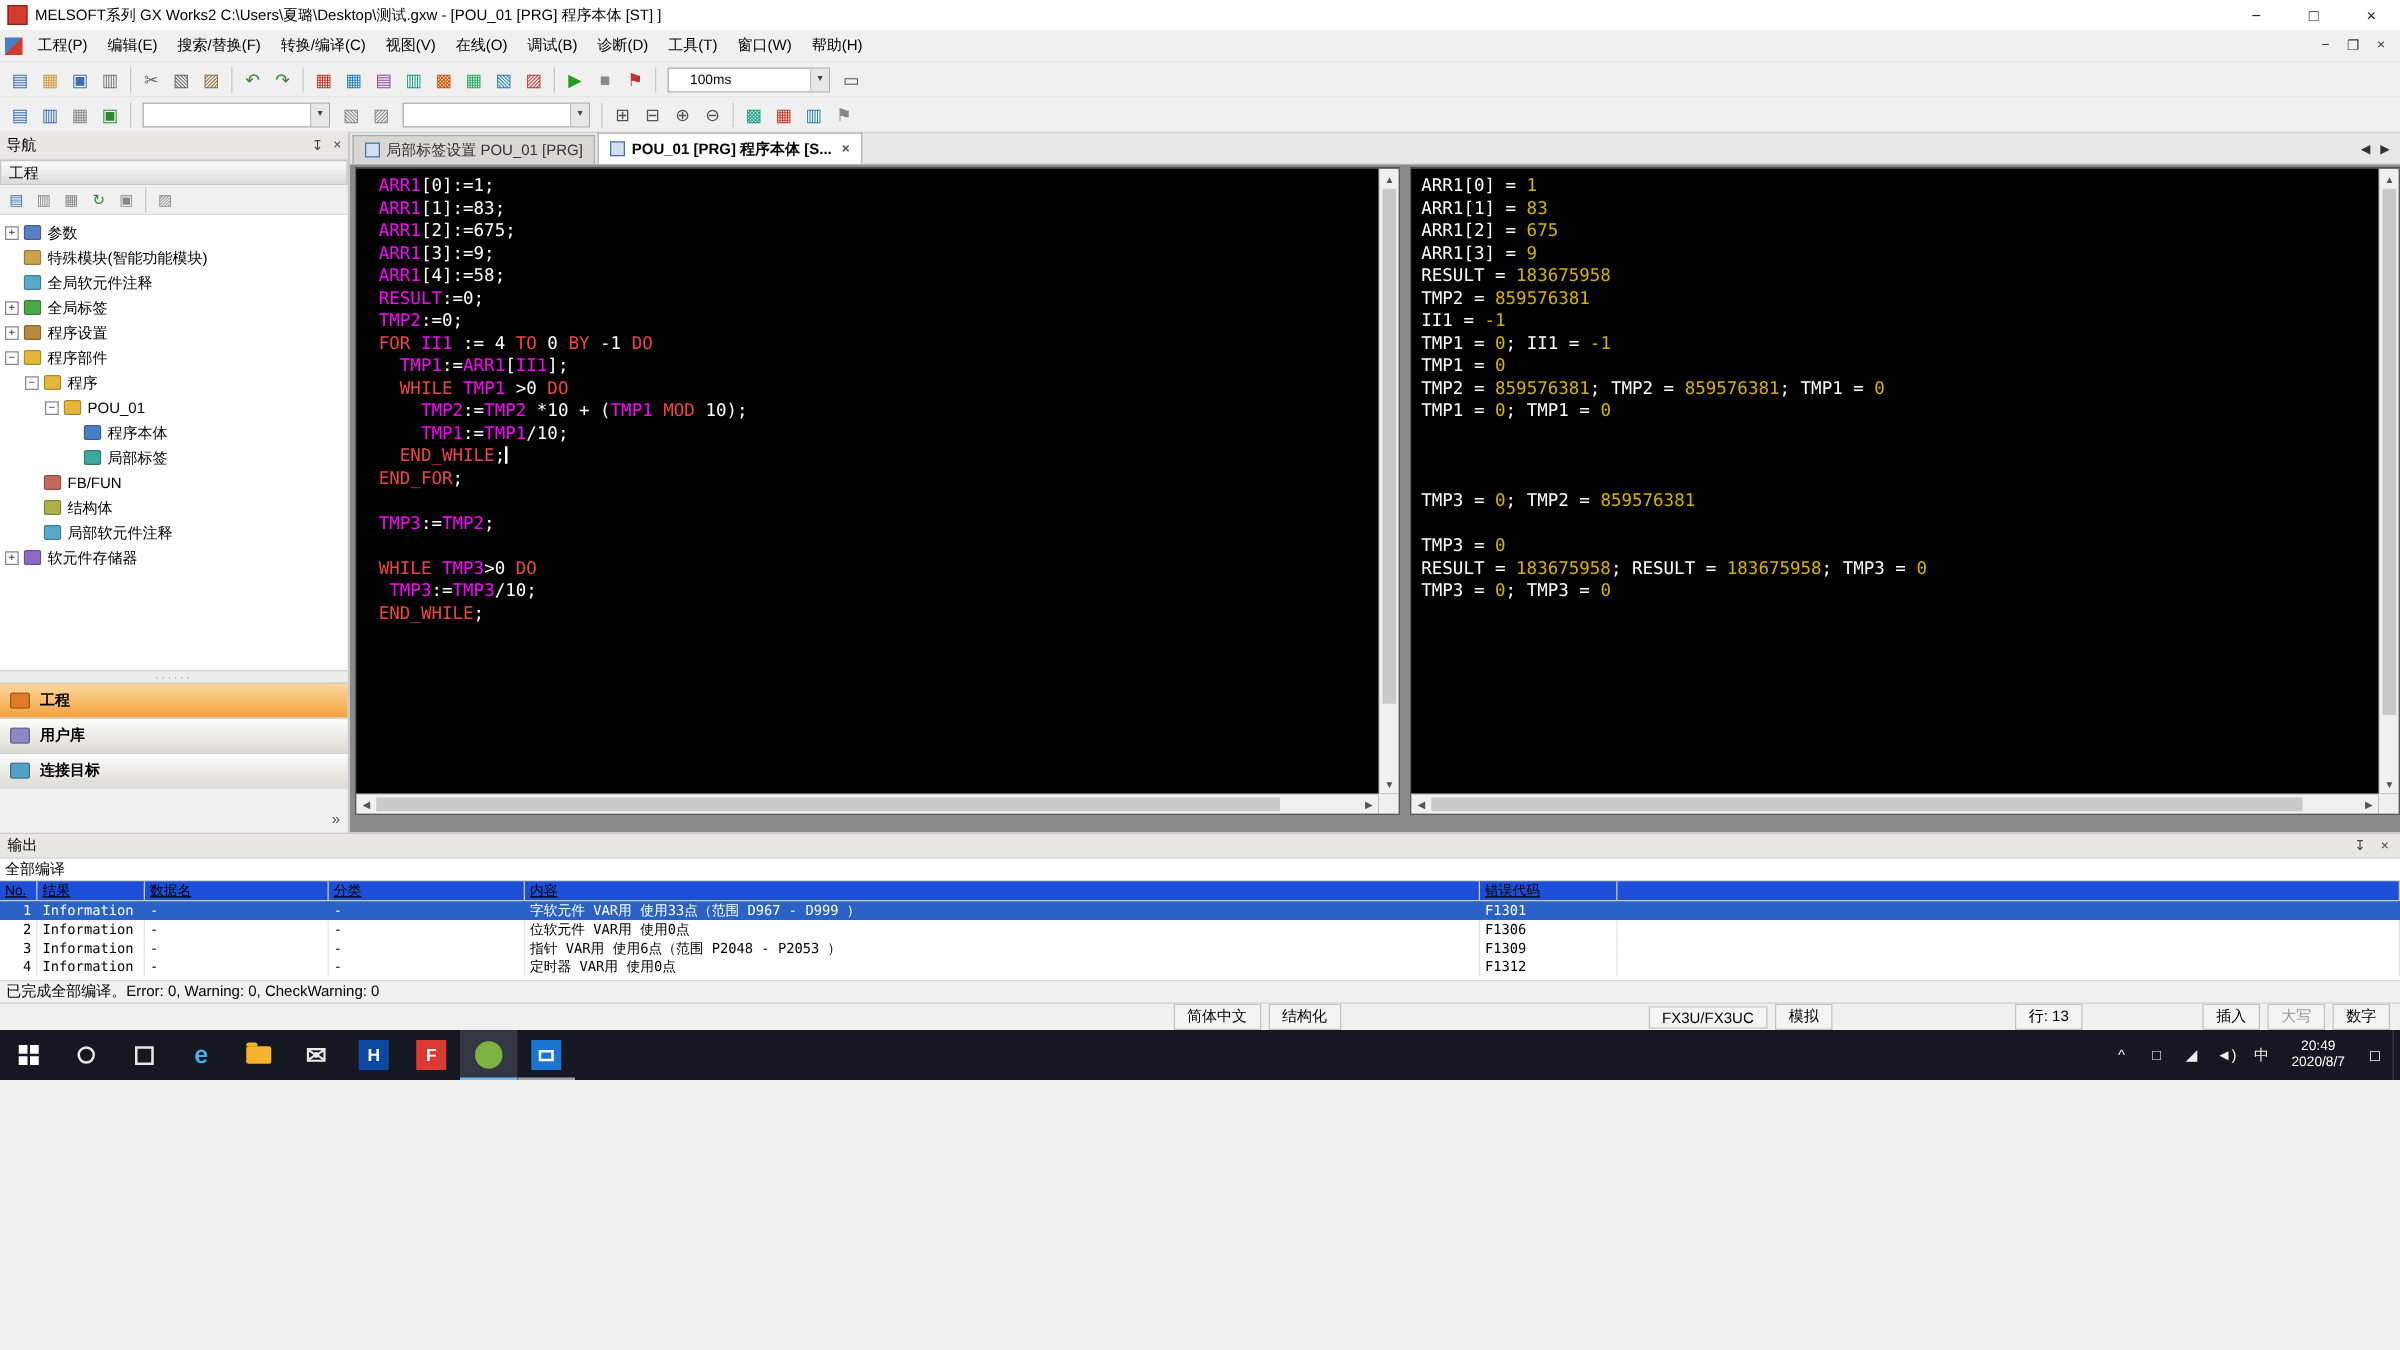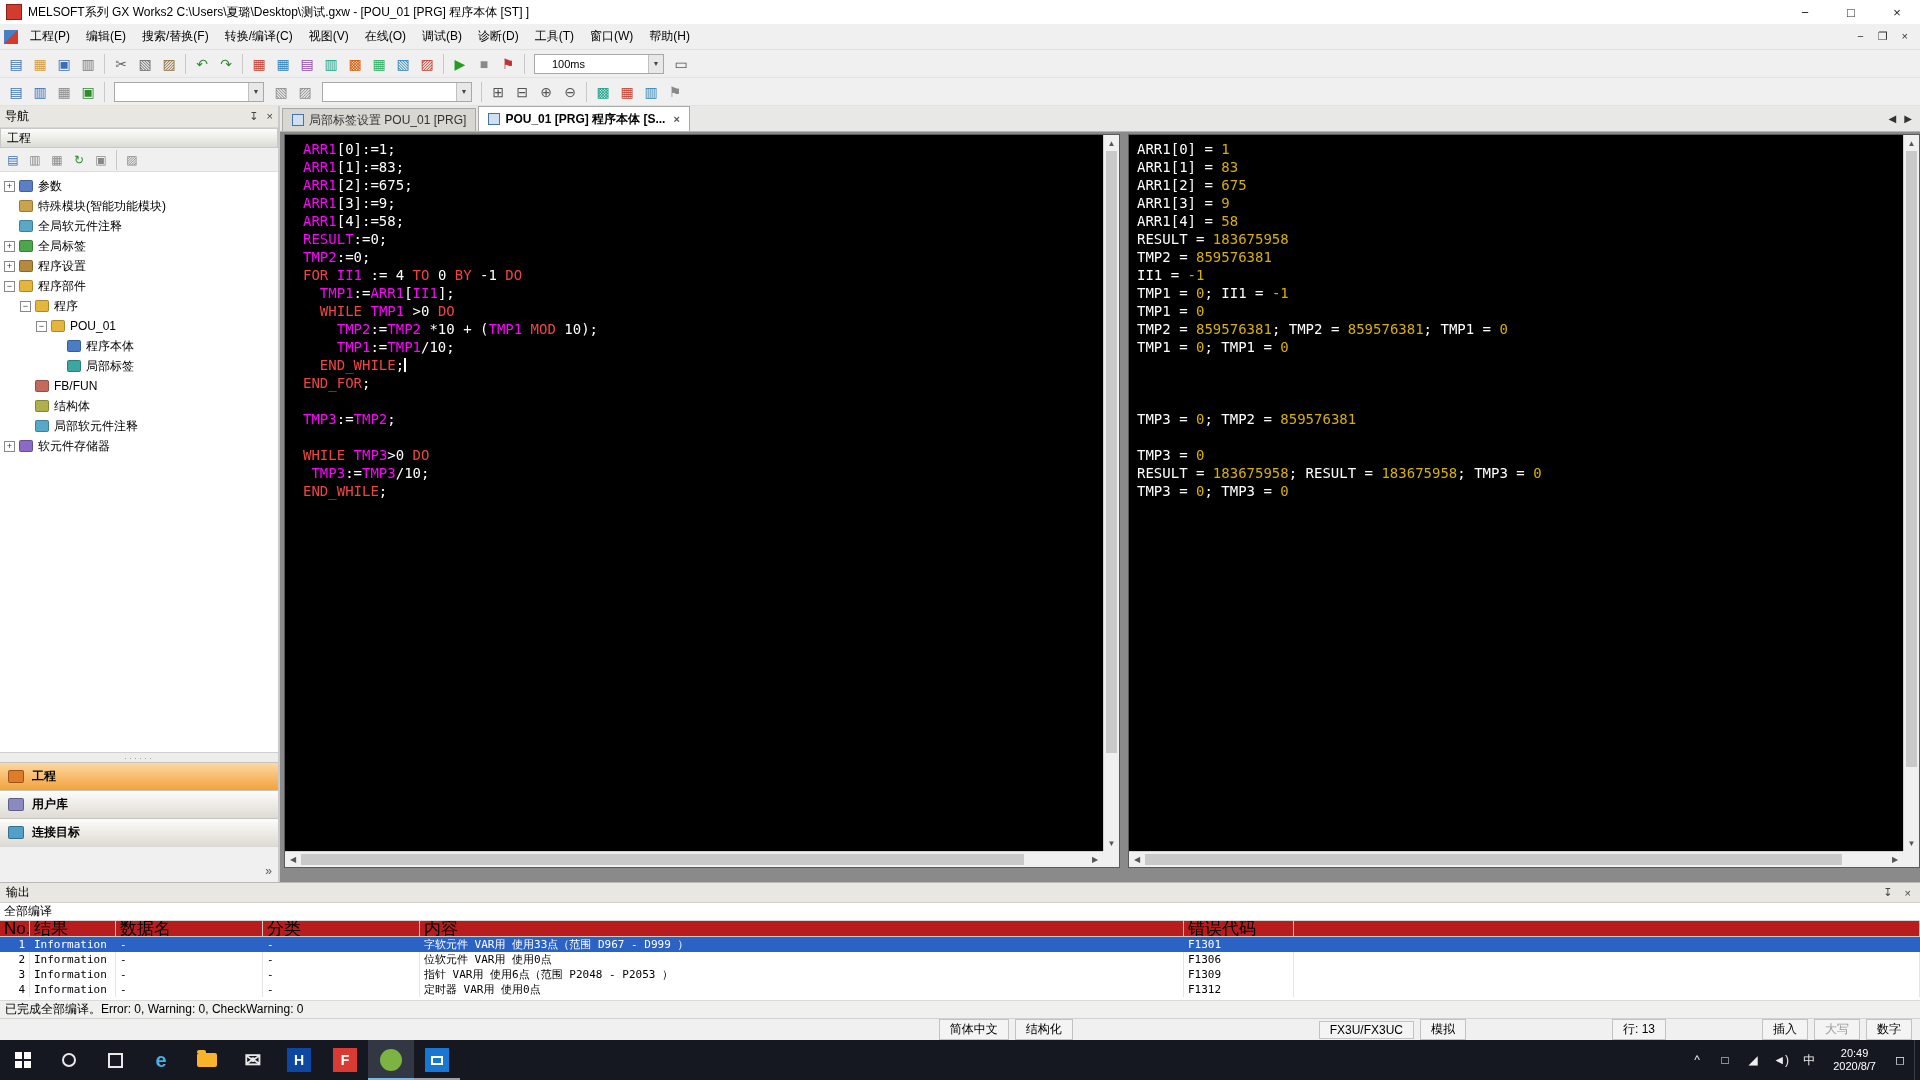--- a/index.html
+++ b/index.html
@@ -1,18 +1,18 @@
 <!DOCTYPE html>
 <html><head>
 <meta charset="utf-8">
 <style>
   *{margin:0;padding:0;box-sizing:border-box;}
   html,body{width:1920px;height:1080px;overflow:hidden;}
   body{font-family:"Liberation Sans",sans-serif;font-size:12px;color:#000;background:#f0f0f0;}
-  .screen{width:1920px;height:1080px;display:flex;flex-direction:column;}
+  .screen{width:1920px;height:864px;display:flex;flex-direction:column;}
 
   
   .titlebar{height:24px;background:#ffffff;display:flex;align-items:center;padding-left:6px;flex:0 0 auto;}
   .app-icon{width:16px;height:16px;margin-right:6px;background:#d23b2e;border:1px solid #8e2019;display:inline-block;}
   .title-text{font-size:12px;white-space:nowrap;}
   .win-controls{margin-left:auto;display:flex;height:100%;}
   .win-btn{width:46px;height:100%;display:flex;align-items:center;justify-content:center;font-size:13px;color:#222;}
 
   
   .menubar{height:26px;background:#f0f0f0;display:flex;align-items:center;border-bottom:1px solid #e0e0e0;padding-left:4px;}
@@ -80,21 +80,21 @@
   .vscroll .sb-thumb{position:absolute;left:2px;right:2px;top:0;background:#c9c9c9;}
   .hscroll .sb-thumb{position:absolute;top:2px;bottom:2px;left:0;background:#c9c9c9;}
 
   
   .output{height:118px;display:flex;flex-direction:column;background:#ffffff;border-top:1px solid #b9b9b9;flex:0 0 auto;overflow:hidden;}
   .output-header{height:20px;background:#e9e7e2;display:flex;align-items:center;padding:0 6px;gap:6px;font-size:12px;border-bottom:1px solid #d0d0d0;flex:0 0 auto;}
   .oh-spacer{flex:1;}
   .oh-icon{font-size:11px;color:#444;padding:0 3px;}
   .output-sub{height:17px;background:#fff;font-size:12px;padding-left:4px;display:flex;align-items:center;flex:0 0 auto;}
   .out-grid{display:grid;grid-template-columns:30px 86px 147px 157px 764px 110px 1fr;}
-  .out-colheader{height:17px;background:#b91c1c;border-top:1px solid #d8d8d8;border-bottom:1px solid #c9c9c9;font-size:17px;flex:0 0 auto;}
+  .out-colheader{height:17px;background:#1d4ed8;border-top:1px solid #d8d8d8;border-bottom:1px solid #c9c9c9;font-size:11px;flex:0 0 auto;text-decoration:underline;}
   .out-colheader .cell{border-right:1px solid #c9c9c9;padding:1px 4px;display:flex;align-items:center;white-space:nowrap;overflow:hidden;}
   .out-row{height:15px;font-family:"DejaVu Sans Mono",monospace;font-size:11px;background:#fff;}
   .out-row .cell{border-right:1px solid #e4e4e4;padding:0 4px;display:flex;align-items:center;white-space:nowrap;overflow:hidden;}
   .out-row .cell.no{justify-content:flex-end;}
   .out-row.selected{background:#2a62c5;color:#fff;}
   .out-row.selected .cell{border-right-color:#2a62c5;}
 
   .message{height:18px;background:#f0f0ee;border-top:1px solid #d9d9d9;font-size:12px;display:flex;align-items:center;padding-left:5px;flex:0 0 auto;}
 
   
@@ -396,21 +396,20 @@
           </div>
           <div class="sb-corner"></div>
         </div>
 
         <div class="pane mon">
           <div class="pane-content" id="monitor-lines">
               <div class="code-line"><span class="tok-p">ARR1[0] = </span><span class="tok-y">1</span></div>
               <div class="code-line"><span class="tok-p">ARR1[1] = </span><span class="tok-y">83</span></div>
               <div class="code-line"><span class="tok-p">ARR1[2] = </span><span class="tok-y">675</span></div>
               <div class="code-line"><span class="tok-p">ARR1[3] = </span><span class="tok-y">9</span></div>
-              <div class="code-line"><span class="tok-p">ARR1[4] = </span><span class="tok-y">58</span></div>
               <div class="code-line"><span class="tok-p">RESULT = </span><span class="tok-y">183675958</span></div>
               <div class="code-line"><span class="tok-p">TMP2 = </span><span class="tok-y">859576381</span></div>
               <div class="code-line"><span class="tok-p">II1 = </span><span class="tok-y">-1</span></div>
               <div class="code-line"><span class="tok-p">TMP1 = </span><span class="tok-y">0</span><span class="tok-p">; II1 = </span><span class="tok-y">-1</span></div>
               <div class="code-line"><span class="tok-p">TMP1 = </span><span class="tok-y">0</span></div>
               <div class="code-line"><span class="tok-p">TMP2 = </span><span class="tok-y">859576381</span><span class="tok-p">; TMP2 = </span><span class="tok-y">859576381</span><span class="tok-p">; TMP1 = </span><span class="tok-y">0</span></div>
               <div class="code-line"><span class="tok-p">TMP1 = </span><span class="tok-y">0</span><span class="tok-p">; TMP1 = </span><span class="tok-y">0</span></div>
               <div class="code-line">&nbsp;</div>
               <div class="code-line">&nbsp;</div>
               <div class="code-line">&nbsp;</div>

